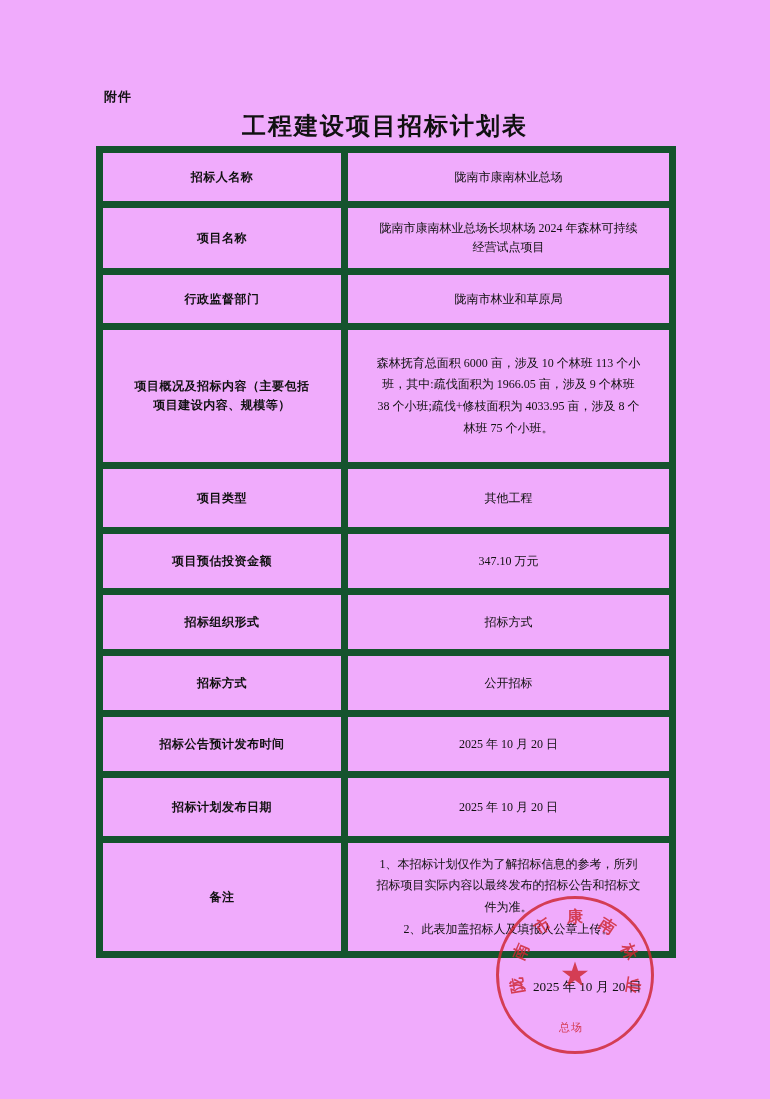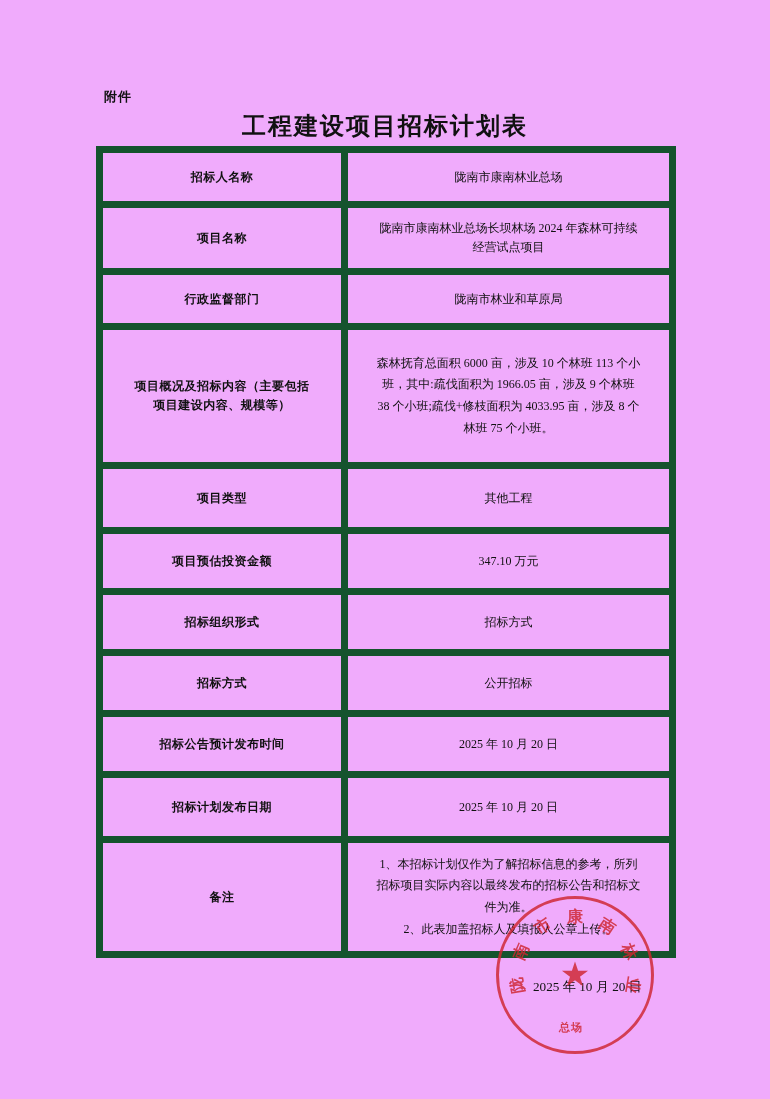--- a/index.html
+++ b/index.html
@@ -146,21 +146,21 @@
     color: #cf2630;
     white-space: nowrap;
   }
   .seal .bottom-text {
     position: absolute;
     left: 0;
     right: 8px;
     bottom: 16px;
     text-align: center;
     font-size: 11px;
-    font-weight: bold;
+    font-weight: normal;
     letter-spacing: 1px;
     color: #cf2630;
   }
 </style>
 </head>
 <body>
 
 <div class="page">
 
   <div class="attach-label">附件</div>

